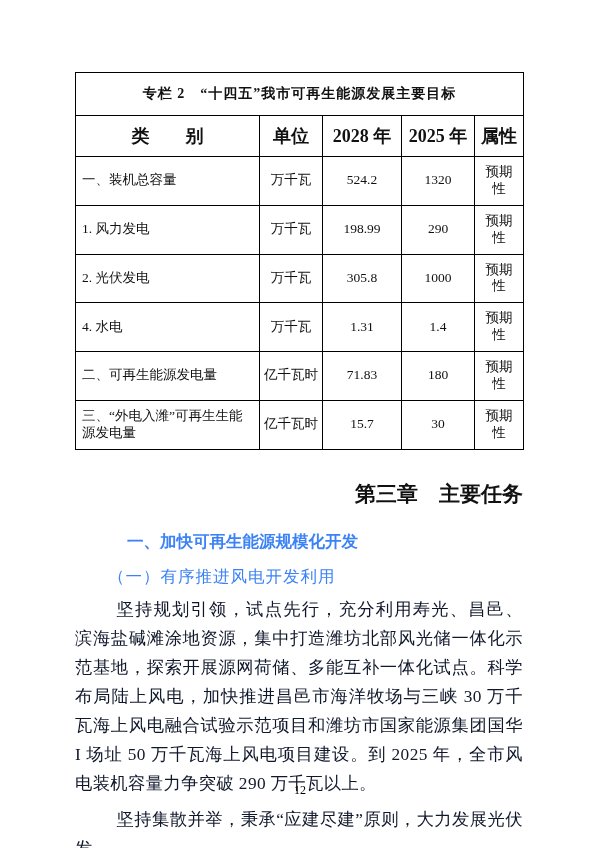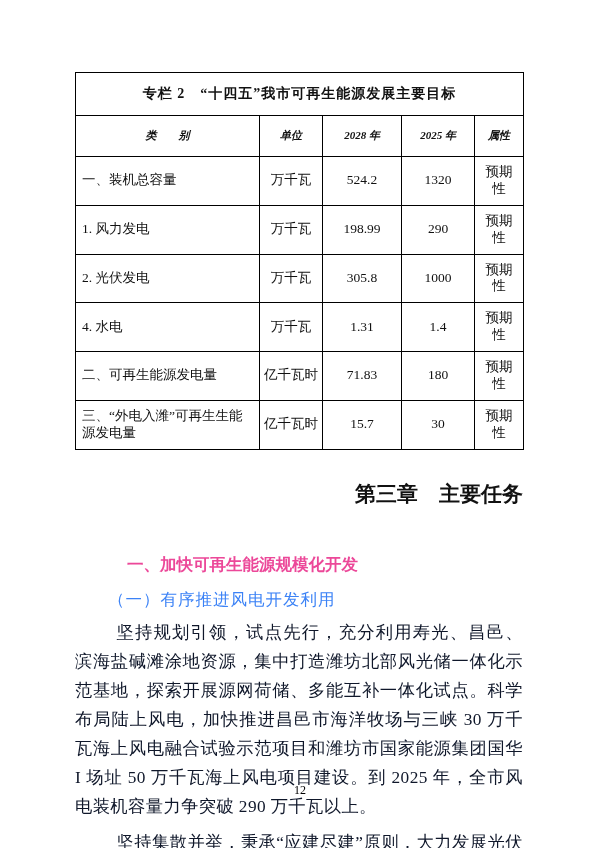--- a/index.html
+++ b/index.html
@@ -37,44 +37,43 @@
   }
   tr.title-row th {
     height: 28px;
     font-size: 14px;
     font-weight: bold;
     letter-spacing: 1px;
   }
   tr.header-row th {
     height: 26px;
     font-weight: bold;
-    font-size: 11px;
-    font-style: italic;
+    font-size: 18px;
   }
   table.targets td { height: 26px; }
   table.targets td.cat {
     text-align: left;
     padding-left: 6px;
   }
 
   
   .chapter-title {
     margin: 30px 0 0 0;
     text-align: right;
     font-family: "Liberation Sans", "DejaVu Sans", sans-serif;
     font-weight: bold;
     font-size: 21px;
     color: #111;
   }
   .section-heading {
-    margin: 46px 0 0 52px;
+    margin: 23px 0 0 52px;
     font-family: "Liberation Sans", "DejaVu Sans", sans-serif;
     font-weight: bold;
     font-size: 16.5px;
-    color: #ec4899;
+    color: #3b82f6;
   }
   .subsection-heading {
     margin: 13px 0 0 33px;
     font-size: 16.5px;
     font-weight: normal;
     color: #3b82f6;
     letter-spacing: 1px;
   }
   .body-paragraph {
     margin: 7px 0 0 0;

